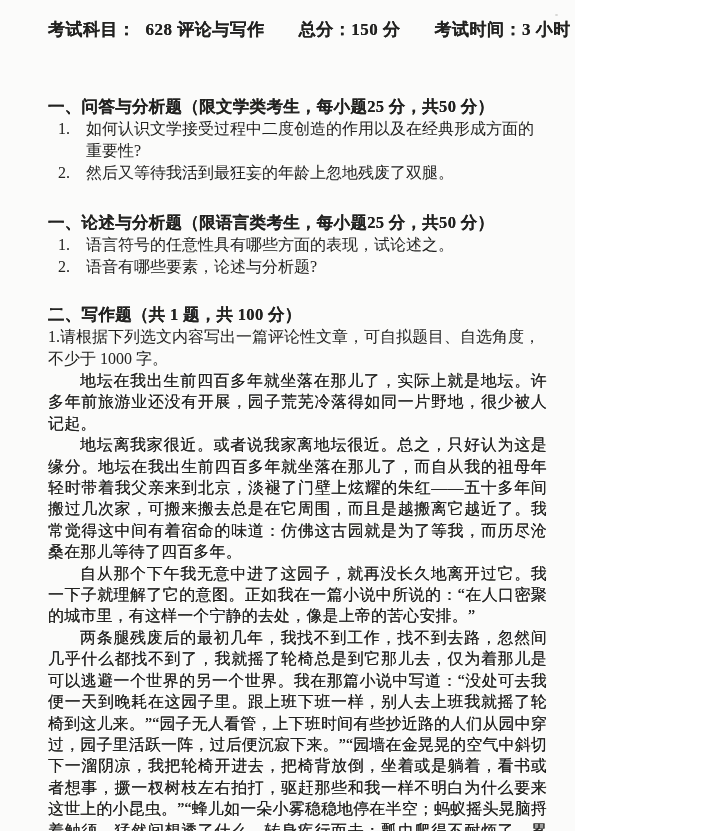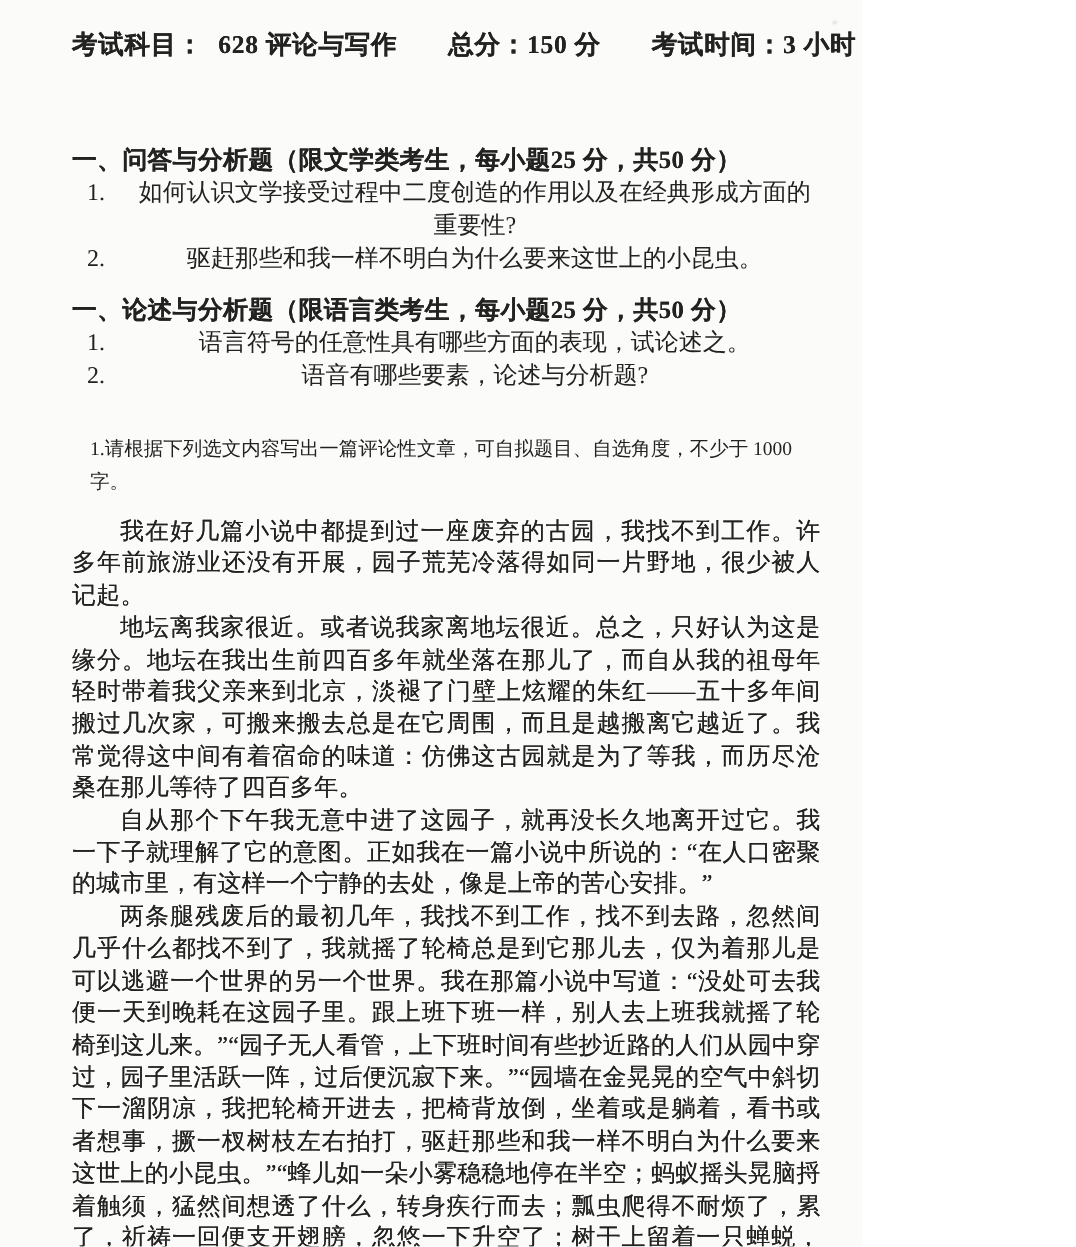--- a/index.html
+++ b/index.html
@@ -42,46 +42,46 @@
     letter-spacing: 0.5px;
     white-space: nowrap;
     text-shadow: 0 0 0.4px #333;
   }
   .exam-header .seg { margin-right: 34px; }
   .exam-header .subject-label { margin-right: 10px; }
   .exam-header .subject-value { margin-right: 34px; }
 
   .section { margin-top: 0; }
   .sec-a { margin-top: 56px; }
-  .sec-b { margin-top: 12px; }
+  .sec-b { margin-top: 28px; }
   .sec-c { margin-top: 26px; }
 
   .section-heading {
     font-weight: bold;
     font-size: 16.5px;
     line-height: 22px;
     letter-spacing: 0.3px;
     text-shadow: 0 0 0.4px #333;
   }
   .q-item {
     display: flex;
     font-size: 16px;
     line-height: 22px;
     margin-left: 10px;
   }
   .q-num {
     width: 28px;
     flex: 0 0 28px;
   }
-  .q-text { flex: 1; text-align: center; }
+  .q-text { flex: 1; }
 
   .essay-instruction {
-    font-size: 13px;
+    font-size: 16px;
     line-height: 22px;
-    margin: 12px;
+    margin: 0;
   }
   .passage p {
     margin: 0;
     font-size: 16px;
     line-height: 21.4px;
     text-align: justify;
     text-indent: 2em;
     letter-spacing: 0.15px;
     text-shadow: 0 0 0.35px #4a4a48;
   }
@@ -105,39 +105,40 @@
   </div>
 
   <div class="section sec-a">
     <div class="section-heading">一、问答与分析题（限文学类考生，每小题25 分，共50 分）</div>
     <div class="q-item">
       <span class="q-num">1.</span>
       <span class="q-text">如何认识文学接受过程中二度创造的作用以及在经典形成方面的重要性?</span>
     </div>
     <div class="q-item">
       <span class="q-num">2.</span>
-      <span class="q-text">驱赶那些和我一样不明白为什么要来这世上的小昆虫。</span>
+      <span class="q-text">然后又等待我活到最狂妄的年龄上忽地残废了双腿。</span>
     </div>
   </div>
 
   <div class="section sec-b">
     <div class="section-heading">一、论述与分析题（限语言类考生，每小题25 分，共50 分）</div>
     <div class="q-item">
       <span class="q-num">1.</span>
       <span class="q-text">语言符号的任意性具有哪些方面的表现，试论述之。</span>
     </div>
     <div class="q-item">
       <span class="q-num">2.</span>
       <span class="q-text">语音有哪些要素，论述与分析题?</span>
     </div>
   </div>
 
   <div class="section sec-c">
+    <div class="section-heading">二、写作题（共 1 题，共 100 分）</div>
     <p class="essay-instruction">1.请根据下列选文内容写出一篇评论性文章，可自拟题目、自选角度，不少于 1000 字。</p>
     <div class="passage">
-      <p>我在好几篇小说中都提到过一座废弃的古园，我找不到工作。许多年前旅游业还没有开展，园子荒芜冷落得如同一片野地，很少被人记起。</p>
+      <p>地坛在我出生前四百多年就坐落在那儿了，实际上就是地坛。许多年前旅游业还没有开展，园子荒芜冷落得如同一片野地，很少被人记起。</p>
       <p>地坛离我家很近。或者说我家离地坛很近。总之，只好认为这是缘分。地坛在我出生前四百多年就坐落在那儿了，而自从我的祖母年轻时带着我父亲来到北京，淡褪了门壁上炫耀的朱红——五十多年间搬过几次家，可搬来搬去总是在它周围，而且是越搬离它越近了。我常觉得这中间有着宿命的味道：仿佛这古园就是为了等我，而历尽沧桑在那儿等待了四百多年。</p>
       <p>自从那个下午我无意中进了这园子，就再没长久地离开过它。我一下子就理解了它的意图。正如我在一篇小说中所说的：“在人口密聚的城市里，有这样一个宁静的去处，像是上帝的苦心安排。”</p>
       <p>两条腿残废后的最初几年，我找不到工作，找不到去路，忽然间几乎什么都找不到了，我就摇了轮椅总是到它那儿去，仅为着那儿是可以逃避一个世界的另一个世界。我在那篇小说中写道：“没处可去我便一天到晚耗在这园子里。跟上班下班一样，别人去上班我就摇了轮椅到这儿来。”“园子无人看管，上下班时间有些抄近路的人们从园中穿过，园子里活跃一阵，过后便沉寂下来。”“园墙在金晃晃的空气中斜切下一溜阴凉，我把轮椅开进去，把椅背放倒，坐着或是躺着，看书或者想事，撅一杈树枝左右拍打，驱赶那些和我一样不明白为什么要来这世上的小昆虫。”“蜂儿如一朵小雾稳稳地停在半空；蚂蚁摇头晃脑捋着触须，猛然间想透了什么，转身疾行而去；瓢虫爬得不耐烦了，累了，祈祷一回便支开翅膀，忽悠一下升空了；树干上留着一只蝉蜕，寂寞如一间空屋；露水在草叶上滚动，聚集，压弯了草叶轰然坠地摔开万道金光。”“满园子都是草木竞相生长弄出的响动，窸窸窣窣窸窸窣窣片刻不息。”这都是真实的记录，</p>
     </div>
   </div>
 
 </div>
 
 </body></html>

